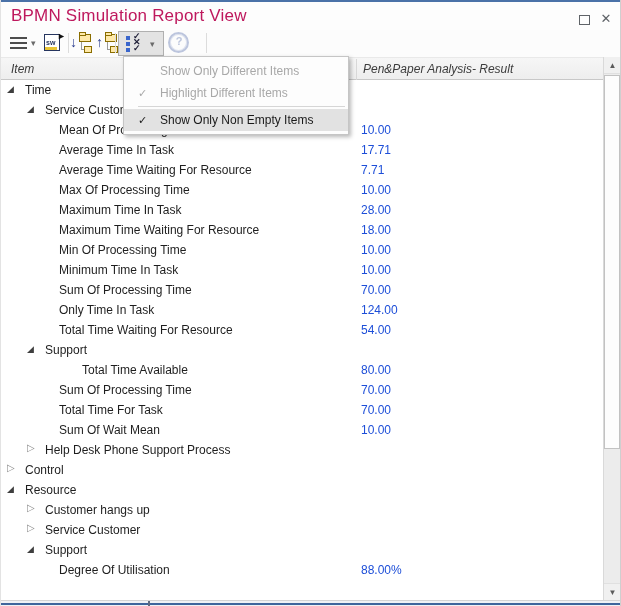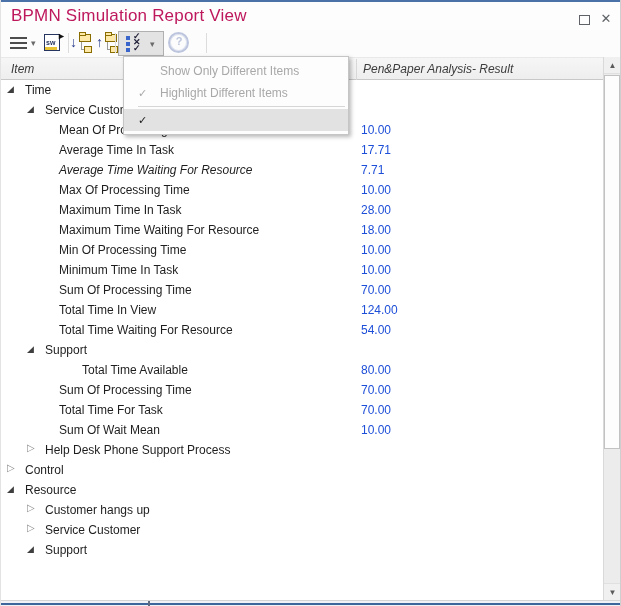--- a/index.html
+++ b/index.html
@@ -186,21 +186,21 @@
       </div>
       <div class="row">
         <span class="cell-label" style="left: 58px;">Mean Of Processing Time</span>
         <span class="cell-value">10.00</span>
       </div>
       <div class="row">
         <span class="cell-label" style="left: 58px;">Average Time In Task</span>
         <span class="cell-value">17.71</span>
       </div>
       <div class="row">
-        <span class="cell-label" style="left: 58px; font-style: italic;">Average Time Waiting For Resource</span>
+        <span class="cell-label" style="left: 58px;">Average Time Waiting For Resource</span>
         <span class="cell-value">7.71</span>
       </div>
       <div class="row">
         <span class="cell-label" style="left: 58px;">Max Of Processing Time</span>
         <span class="cell-value">10.00</span>
       </div>
       <div class="row">
         <span class="cell-label" style="left: 58px;">Maximum Time In Task</span>
         <span class="cell-value">28.00</span>
       </div>
@@ -214,21 +214,21 @@
       </div>
       <div class="row">
         <span class="cell-label" style="left: 58px; text-align: center;">Minimum Time In Task</span>
         <span class="cell-value">10.00</span>
       </div>
       <div class="row">
         <span class="cell-label" style="left: 58px;">Sum Of Processing Time</span>
         <span class="cell-value">70.00</span>
       </div>
       <div class="row">
-        <span class="cell-label" style="left: 58px;">Total Time In View</span>
+        <span class="cell-label" style="left: 58px;">Only Time In Task</span>
         <span class="cell-value">124.00</span>
       </div>
       <div class="row">
         <span class="cell-label" style="left: 58px;">Total Time Waiting For Resource</span>
         <span class="cell-value">54.00</span>
       </div>
       <div class="row">
         <span class="glyph expanded" style="left: 26px;">◢</span>
         <span class="cell-label" style="left: 44px;">Support</span>
       </div>
@@ -264,40 +264,45 @@
         <span class="glyph collapsed" style="left: 26px;">▷</span>
         <span class="cell-label" style="left: 44px;">Customer hangs up</span>
       </div>
       <div class="row">
         <span class="glyph collapsed" style="left: 26px;">▷</span>
         <span class="cell-label" style="left: 44px;">Service Customer</span>
       </div>
       <div class="row">
         <span class="glyph expanded" style="left: 26px;">◢</span>
         <span class="cell-label" style="left: 44px;">Support</span>
+      </div>
+      <div class="row">
+        <span class="cell-label" style="left: 58px;">Degree Of Utilisation</span>
+        <span class="cell-value">88.00%</span>
       </div>
     </div>
 
   <div class="vscroll">
     <div class="vs-btn vs-up">▲</div>
     <div class="vs-thumb"></div>
     <div class="vs-btn vs-down">▼</div>
   </div>
 
   <div class="menu">
       <div class="menu-item disabled">
         <span class="mi-label">Show Only Different Items</span>
       </div>
       <div class="menu-item disabled">
         <span class="mi-check">✓</span>
         <span class="mi-label">Highlight Different Items</span>
       </div>
       <div class="menu-sep"></div>
       <div class="menu-item highlighted">
         <span class="mi-check">✓</span>
+        <span class="mi-label">Show Only Non Empty Items</span>
       </div>
     </div>
 
   <div class="bottom-strip">
     <div class="bottom-blue"></div>
     <div class="splitter-tick"></div>
   </div>
 </div>
 
 </body></html>

